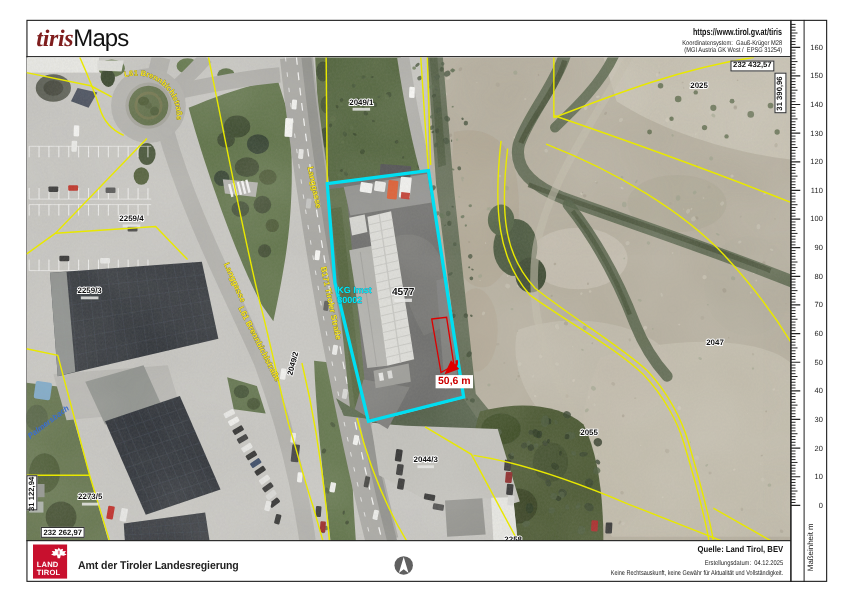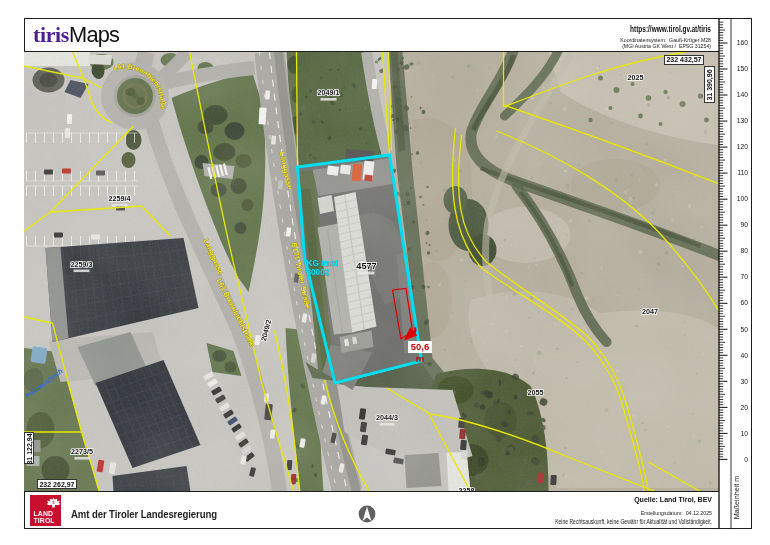--- a/index.html
+++ b/index.html
@@ -3,21 +3,21 @@
 <style>
 html,body{margin:0;padding:0;background:#fff;width:770px;height:545px;overflow:hidden}
 *{box-sizing:border-box;font-family:"Liberation Sans",sans-serif}
 .abs{position:absolute}
 </style></head>
 <body>
 <div class="abs" style="left:0;top:0;width:770px;height:545px;background:#fff">
 
 <div class="abs" style="left:23.5px;top:17.5px;width:728px;height:511px;border:1.6px solid #1c1c1c"></div>
 
-<div class="abs" style="left:33px;top:21.5px;font-size:21.8px;letter-spacing:-0.3px;white-space:nowrap"><span style="font-family:'Liberation Serif',serif;font-weight:bold;color:#4c1d95">tiris</span><span style="font-weight:normal;color:#111;letter-spacing:-0.8px">Maps</span></div>
+<div class="abs" style="left:33px;top:21.5px;font-size:21.8px;letter-spacing:-0.3px;white-space:nowrap"><span style="font-family:'Liberation Serif',serif;font-style:italic;font-weight:bold;color:#7f1d1d">tiris</span><span style="font-weight:normal;color:#111;letter-spacing:-0.8px">Maps</span></div>
 
 <div class="abs" style="left:450px;top:23.8px;width:261px;text-align:right;font-size:8.8px;font-weight:bold;color:#111;transform:scaleX(0.74);transform-origin:100% 0">https://www.tirol.gv.at/tiris</div>
 
 <div class="abs" style="left:450px;top:36.2px;width:261px;text-align:right;font-size:6.2px;color:#222;transform:scaleX(0.84);transform-origin:100% 0">Koordinatensystem:&nbsp; Gauß-Krüger M28</div>
 <div class="abs" style="left:450px;top:42.4px;width:261px;text-align:right;font-size:6.2px;color:#222;transform:scaleX(0.84);transform-origin:100% 0">(MGI Austria GK West&nbsp;/&nbsp; EPSG 31254)</div>
 
 <div class="abs" style="left:23.5px;top:50.8px;width:695px;height:1.2px;background:#1c1c1c"></div>
 
 <svg class="abs" style="left:23.5px;top:52px" width="695" height="439.5" viewBox="23.5 52 695 439.5" preserveAspectRatio="none">
 <defs>
@@ -857,21 +857,21 @@
 <rect x="358" y="271.5" width="16" height="3"></rect>
 </g>
 
 <path d="M 392,290 L 405.5,288.5 L 412.2,332 L 400.4,338.7 Z" fill="none" stroke="#dd0000" stroke-width="1.2"></path>
 
 <path d="M 403.5,340.5 L 417,335.5 L 409.5,327.5 Z" fill="#dd0000"></path>
 <path d="M 412,334 C 414.5,332.5 415.5,330.5 414.5,327.5" fill="none" stroke="#dd0000" stroke-width="2.2"></path>
 </g>
 </svg>
 
-<div class="abs" style="left:408px;top:340.5px;width:24px;height:12px;background:#fff;color:#cc0000;font-weight:bold;font-size:9.5px;line-height:12px;text-align:center">50,6 m</div>
+<div class="abs" style="left:396px;top:340.5px;width:34px;height:12px;background:#fff;color:#cc0000;font-weight:bold;font-size:9.5px;line-height:12px;text-align:center">50,6 m</div>
 
 <div class="abs" style="left:664px;top:55px;width:40px;height:9.5px;background:#fff;border:0.7px solid #333;font-size:7px;font-weight:bold;line-height:8.5px;text-align:center;color:#111">232 432,57</div>
 
 <div class="abs" style="left:704px;top:65.5px;width:11px;height:37px;background:#fff;border:0.7px solid #333">
       <div style="position:absolute;left:1px;top:18.2px;font-size:7px;font-weight:bold;color:#111;white-space:nowrap;transform:rotate(-90deg) translateX(-50%);transform-origin:0 0">31 390,96</div>
     </div>
 
 <div class="abs" style="left:37px;top:478.5px;width:40px;height:10px;background:#fff;border:0.7px solid #333;font-size:7px;font-weight:bold;line-height:9px;text-align:center;color:#111">232 262,97</div>
 
 <div class="abs" style="left:23.8px;top:432px;width:10.5px;height:32px;background:#fff;border:0.7px solid #333">

